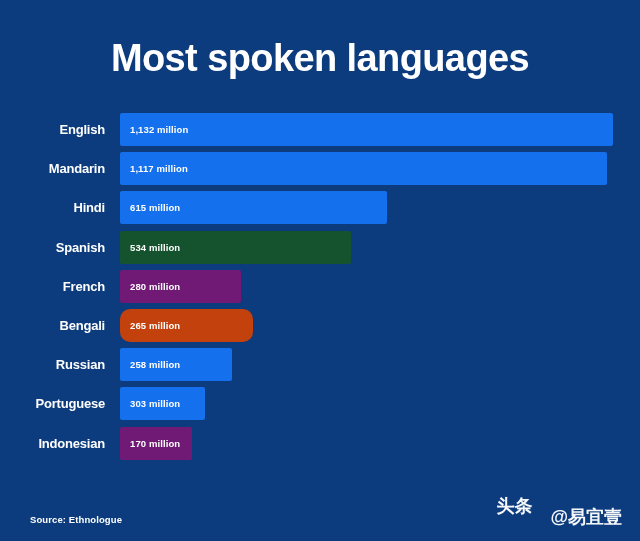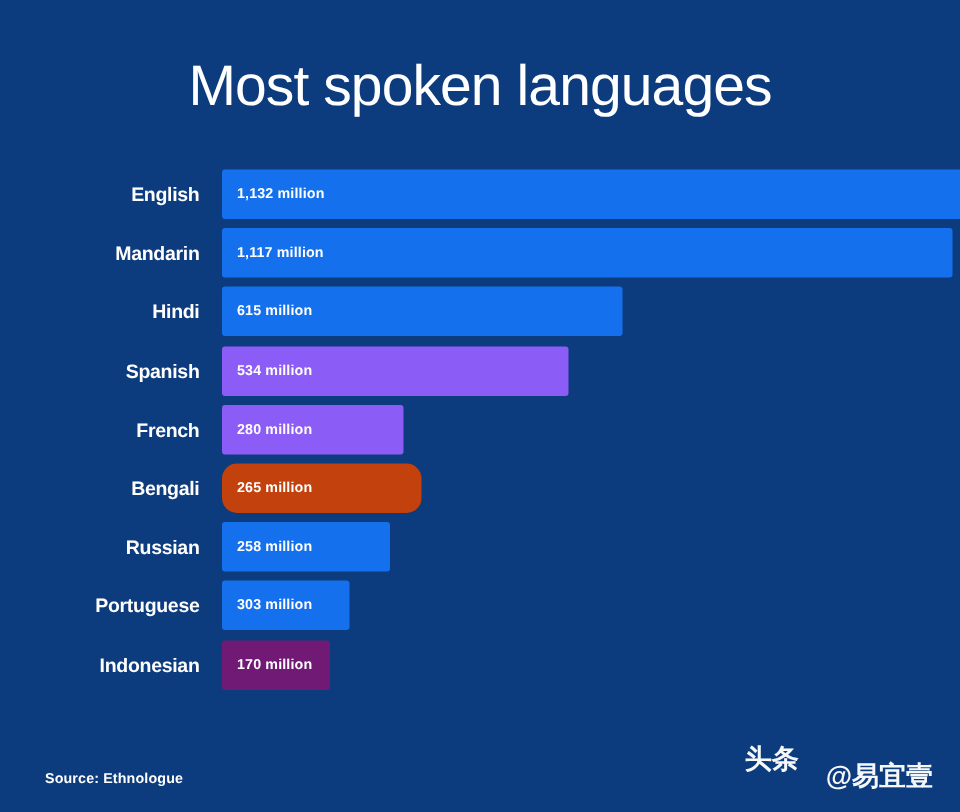--- a/index.html
+++ b/index.html
@@ -24,38 +24,37 @@
 
   
   .chart-title {
     position: absolute;
     top: 36px;
     left: 0;
     width: 640px;
     text-align: center;
     color: #ffffff;
     font-size: 38px;
-    font-weight: normal;
+    font-weight: bold;
     letter-spacing: -0.6px;
     line-height: 44px;
     white-space: nowrap;
   }
 
   
   .plot-area {
     position: absolute;
     top: 113px;
     left: 0;
     width: 640px;
   }
 
   .bar-row {
     position: relative;
     height: 39.2px;
-    margin-left: 28px;
   }
 
   .row-label {
     position: absolute;
     left: 0;
     top: 0;
     width: 105px;
     height: 33px;
     line-height: 33px;
     text-align: right;
@@ -155,29 +154,29 @@
         <div class="row-label">Hindi</div>
         <div class="bar-track">
           <div class="bar" style="width: 267px; background: rgb(21, 112, 238);">
             <div class="bar-value">615 million</div>
           </div>
         </div>
       </div>
       <div class="bar-row">
         <div class="row-label">Spanish</div>
         <div class="bar-track">
-          <div class="bar" style="width: 231px; background: #8b5cf6;">
+          <div class="bar" style="width: 231px; background: #14532d;">
             <div class="bar-value">534 million</div>
           </div>
         </div>
       </div>
       <div class="bar-row">
         <div class="row-label">French</div>
         <div class="bar-track">
-          <div class="bar" style="width: 121px; background: #8b5cf6;">
+          <div class="bar" style="width: 121px; background: #701a75;">
             <div class="bar-value">280 million</div>
           </div>
         </div>
       </div>
       <div class="bar-row">
         <div class="row-label">Bengali</div>
         <div class="bar-track">
           <div class="bar" style="width: 133px; background: #c2410c; border-radius: 10px;">
             <div class="bar-value">265 million</div>
           </div>

